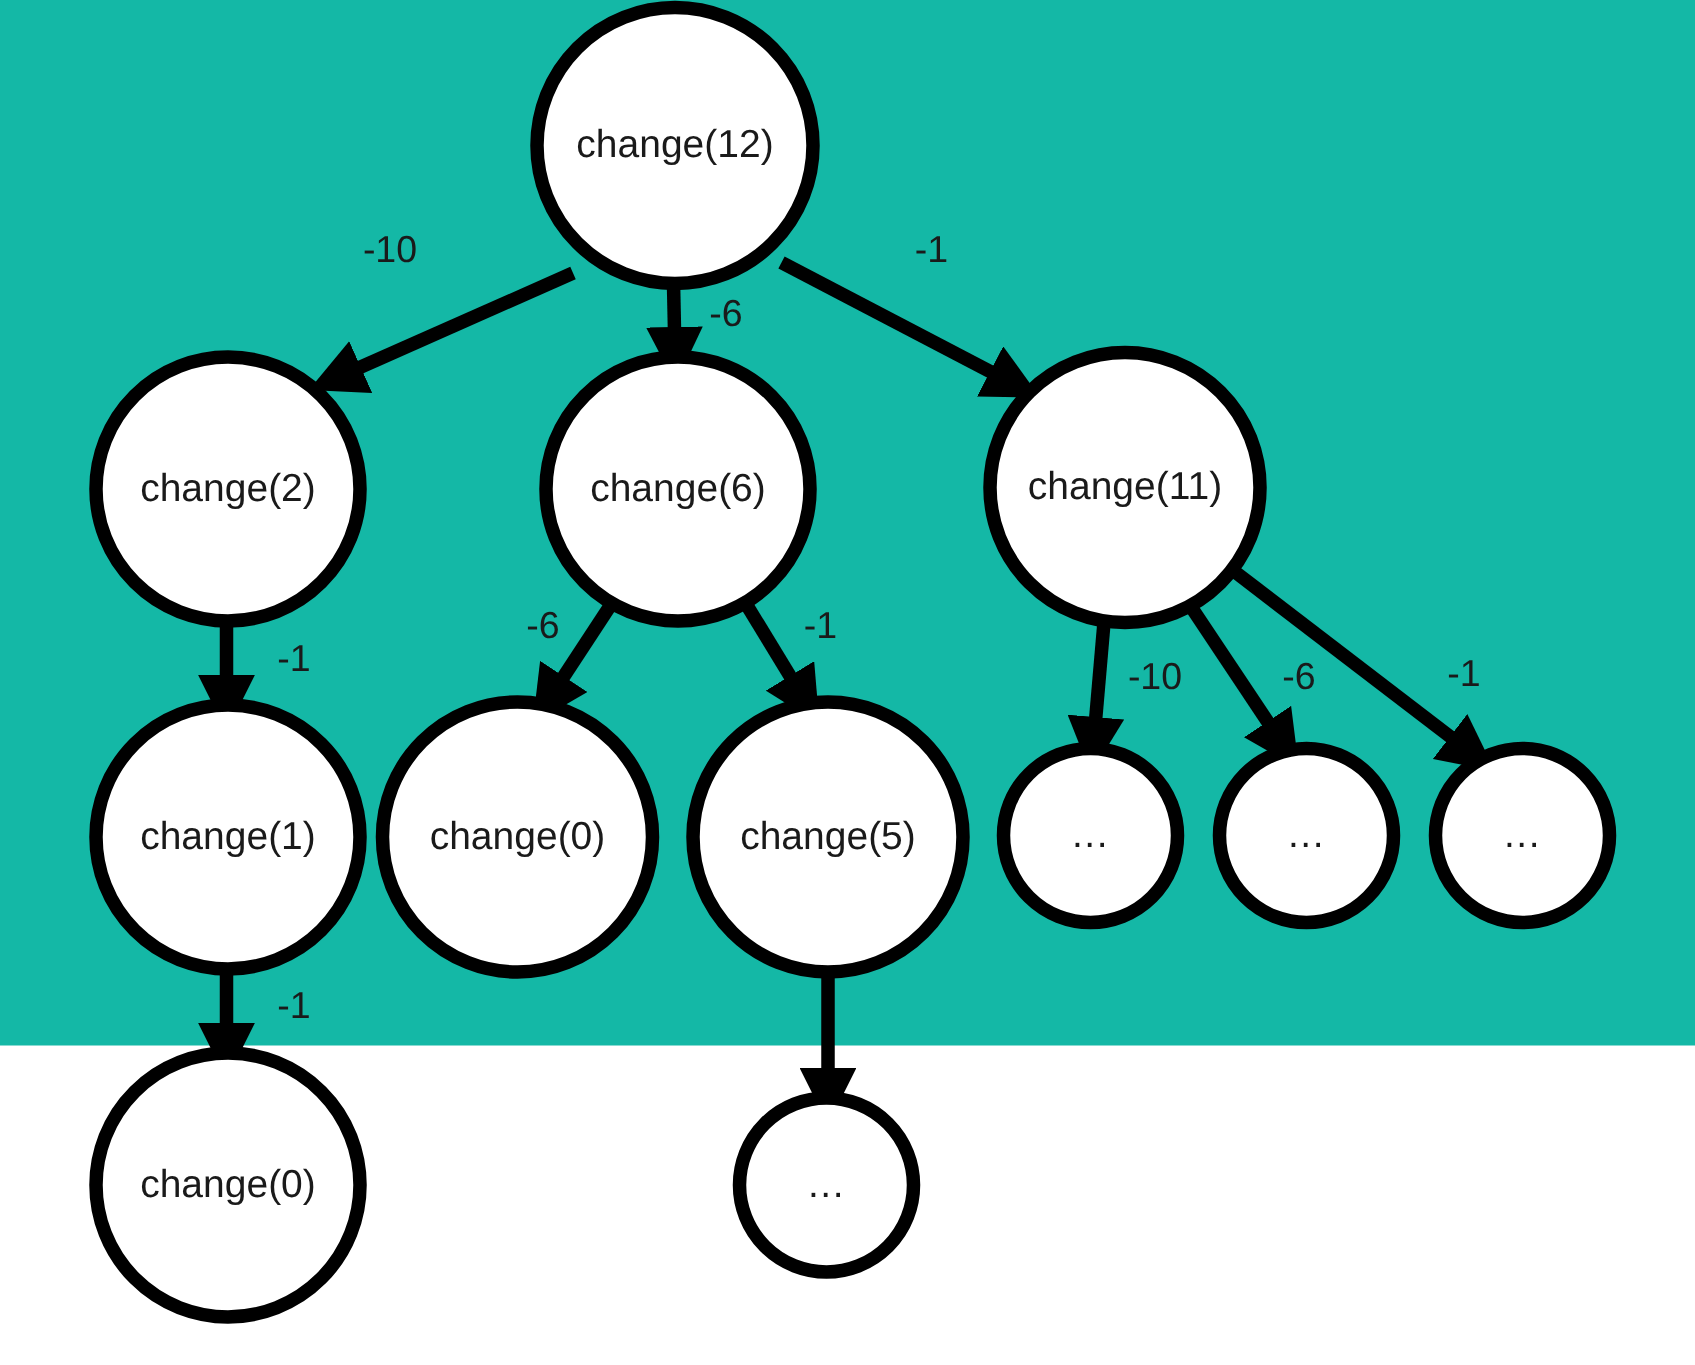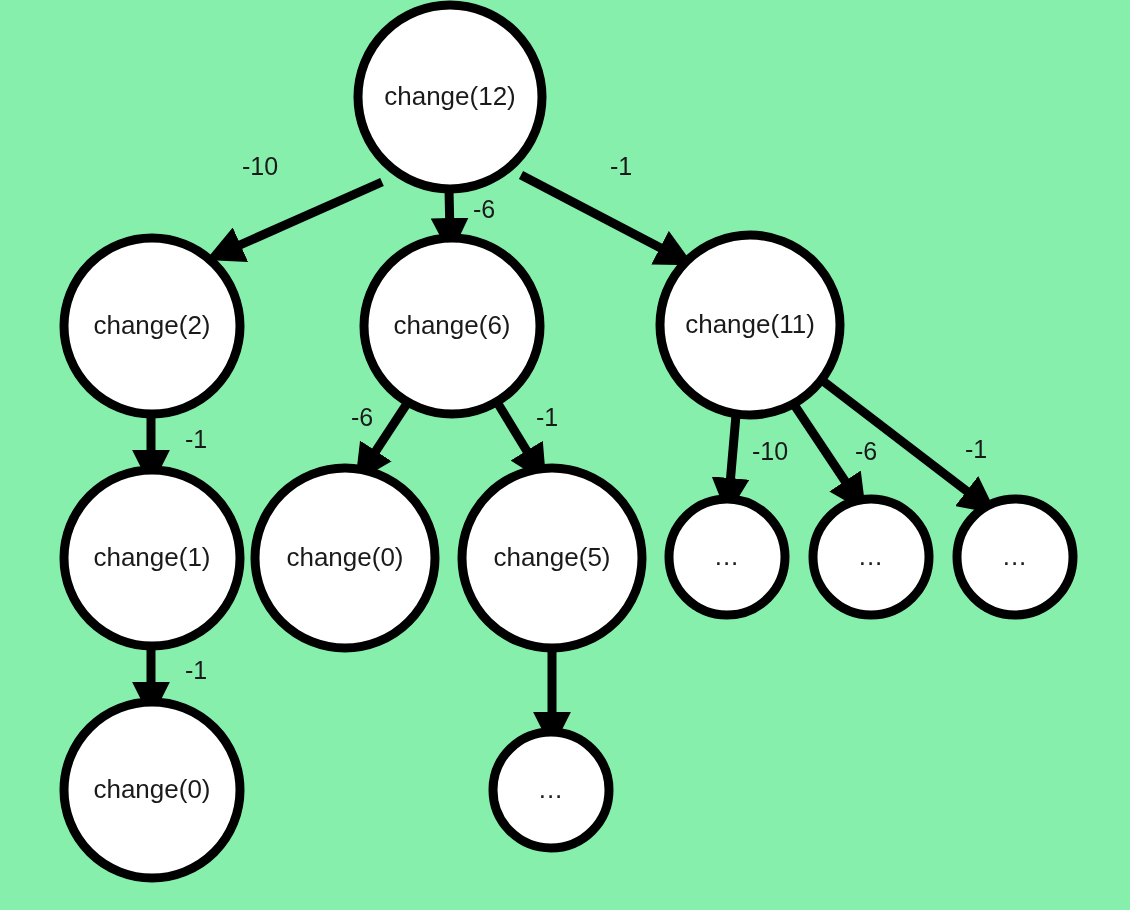--- a/index.html
+++ b/index.html
@@ -9,22 +9,22 @@
   }
   body {
     width: 1130px;
     height: 910px;
     overflow: hidden;
     font-family: "Liberation Sans", sans-serif;
   }
   #diagram-root {
     position: relative;
     width: 1130px;
-    height: 910px;
-    background: #86efac;
+    height: 697px;
+    background: #14b8a6;
   }
   svg#tree-svg {
     display: block;
     width: 1130px;
     height: 910px;
   }
   .node-circle {
     fill: #ffffff;
     stroke: #000000;
     stroke-width: 9;

